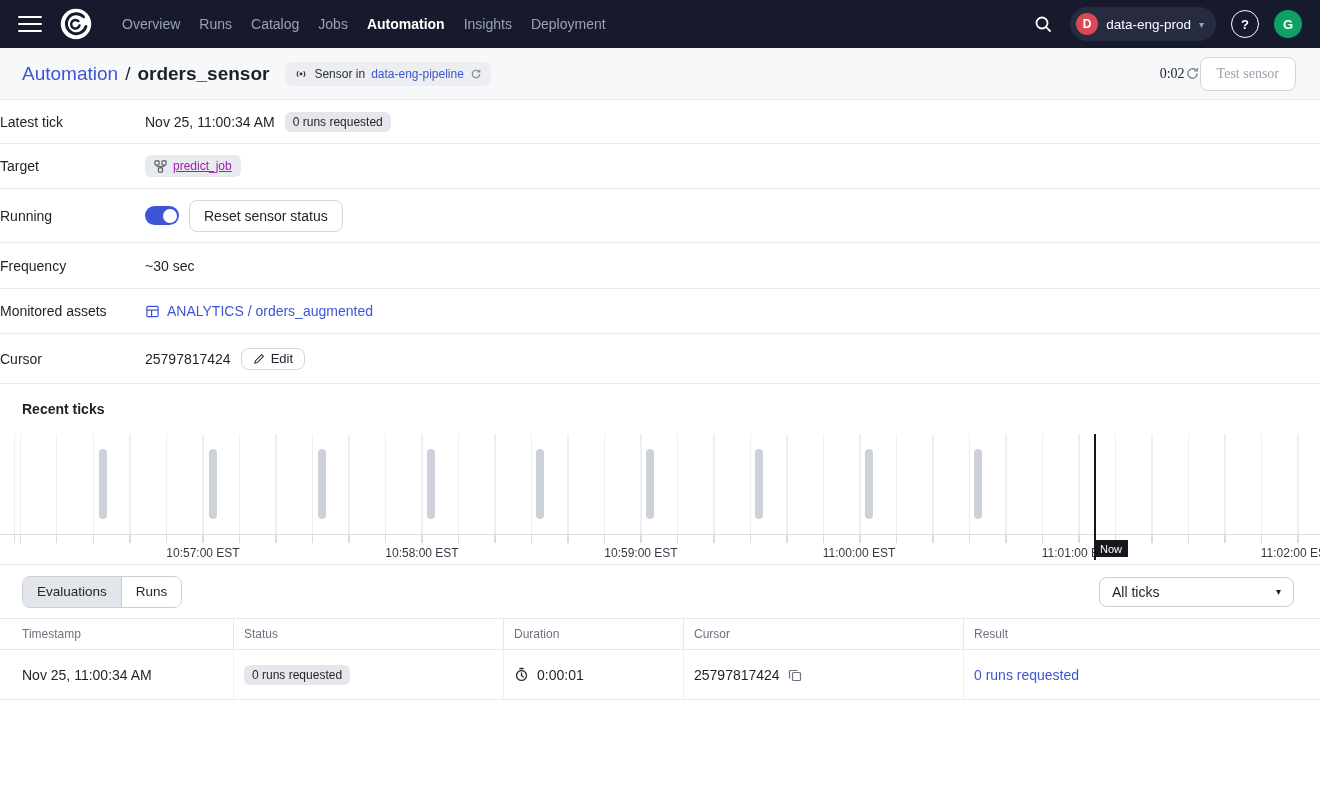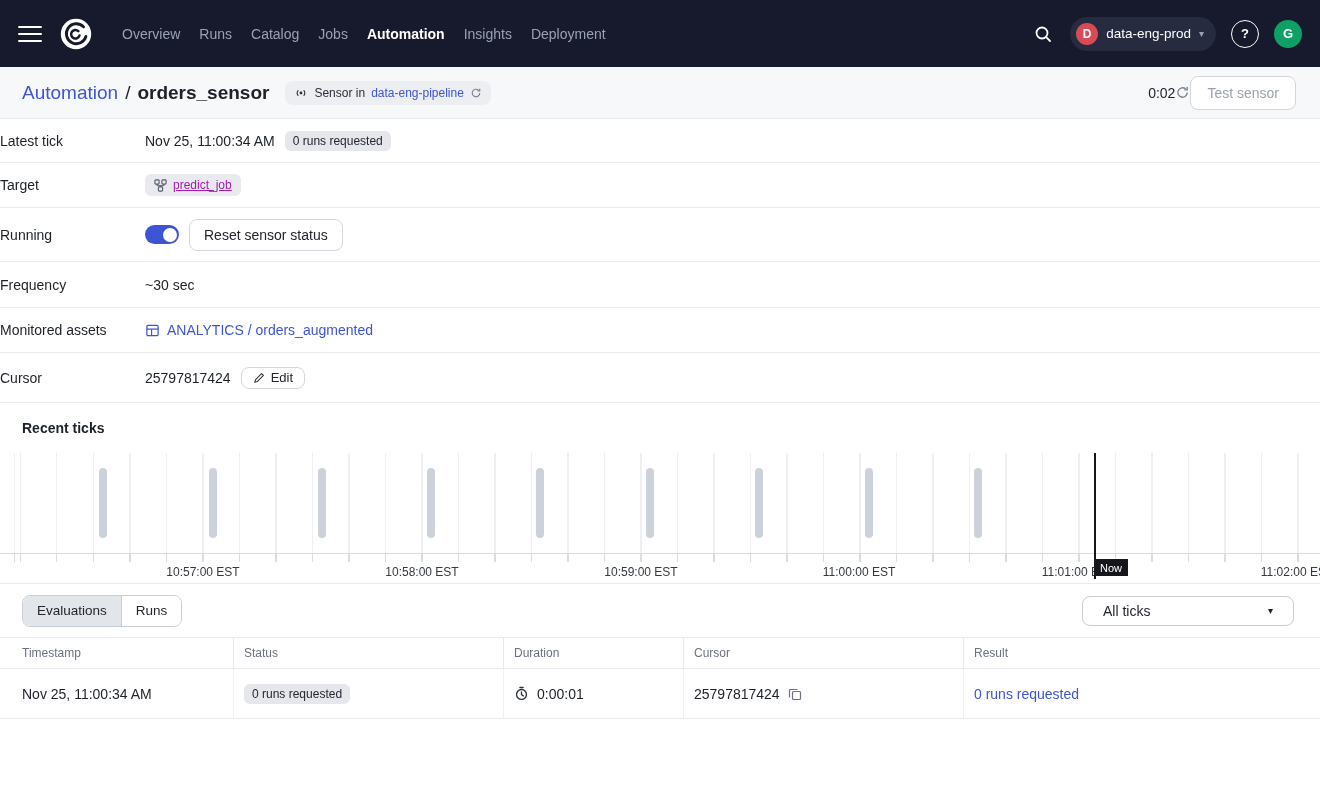--- a/index.html
+++ b/index.html
@@ -1,20 +1,20 @@
 <!DOCTYPE html>
 <html><head>
 <meta charset="utf-8">
 <style>
   html,body{margin:0;padding:0;background:#fff;}
   .app{width:1320px;height:786px;overflow:hidden;position:relative;background:#fff;
        font-family:"Liberation Sans","DejaVu Sans",sans-serif;color:#1d2128;}
 
   
-  .topnav{height:67px;background:#171a2c;display:flex;align-items:center;padding:0 18px;box-sizing:border-box;}
+  .topnav{height:48px;background:#171a2c;display:flex;align-items:center;padding:0 18px;box-sizing:border-box;}
   .hamburger{width:24px;height:16px;display:flex;flex-direction:column;justify-content:space-between;cursor:pointer;margin-right:14px;}
   .hamburger span{display:block;height:2px;background:#fff;border-radius:1px;}
   .logo{width:40px;height:40px;margin-right:26px;display:flex;align-items:center;justify-content:center;}
   .nav-items{display:flex;align-items:center;gap:19px;}
   .nav-item{font-size:14px;color:#9aa1b5;text-decoration:none;cursor:pointer;white-space:nowrap;}
   .nav-item.active{color:#fff;font-weight:bold;}
   .nav-right{margin-left:auto;display:flex;align-items:center;gap:15px;}
   .search-btn{width:24px;height:24px;display:flex;align-items:center;justify-content:center;cursor:pointer;}
   .deploy-pill{height:34px;background:#262b3f;border-radius:17px;display:flex;align-items:center;gap:8px;padding:0 12px 0 6px;cursor:pointer;}
   .d-badge{width:22px;height:22px;border-radius:50%;background:#d84a55;color:#fff;font-size:12px;font-weight:bold;display:flex;align-items:center;justify-content:center;}
@@ -23,21 +23,21 @@
   .help-circle{width:26px;height:26px;border:1.6px solid #fff;border-radius:50%;color:#fff;font-size:13px;font-weight:bold;display:flex;align-items:center;justify-content:center;cursor:pointer;}
   .avatar{width:28px;height:28px;border-radius:50%;background:#0ea065;color:#fff;font-size:13px;font-weight:bold;display:flex;align-items:center;justify-content:center;cursor:pointer;}
 
   
   .page-header{height:52px;background:#f7f8fa;border-bottom:1px solid #e7e9ed;display:flex;align-items:center;padding:0 24px 0 22px;box-sizing:border-box;}
   .crumb-root{color:#3d55d4;font-size:19px;text-decoration:none;cursor:pointer;}
   .crumb-sep{font-size:19px;margin:0 7px;color:#1d2128;}
   .crumb-title{font-size:19px;font-weight:bold;color:#1d2128;}
   .sensor-pill{margin-left:16px;background:#eceef2;border-radius:8px;height:24px;display:flex;align-items:center;gap:6px;padding:0 9px;font-size:12px;color:#2b2f36;}
   .sensor-pill a{color:#3d55d4;text-decoration:none;cursor:pointer;}
-  .header-right{margin-left:auto;display:flex;align-items:center;gap:0;}
+  .header-right{margin-left:auto;display:flex;align-items:center;gap:0;font-family:Liberation Serif, serif;}
   .timer{font-size:14px;color:#1d2128;}
   .btn{background:#fff;border:1px solid #d3d7dd;border-radius:8px;font-size:14px;color:#23262c;cursor:pointer;font-family:inherit;display:inline-flex;align-items:center;gap:6px;}
   .btn.test{height:34px;padding:0 16px;color:#9aa1ad;}
   .btn.reset{height:32px;padding:0 14px;}
   .btn.edit{height:22px;padding:0 11px;font-size:13px;}
 
   
   .drow{display:flex;align-items:center;border-bottom:1px solid #e9ebee;box-sizing:border-box;}
   .drow.h44{height:44px;}.drow.h45{height:45px;}.drow.h54{height:54px;}.drow.h46{height:46px;}.drow.h50{height:50px;}
   .dlabel{width:145px;font-size:14px;color:#1d2128;flex-shrink:0;}
@@ -60,21 +60,21 @@
     background-position:20px 0;}
   .axis-label{position:absolute;top:112px;transform:translateX(-50%);font-size:12px;color:#343941;white-space:nowrap;z-index:1;}
   .now-line{position:absolute;top:0;width:2px;height:126px;background:#15171c;z-index:2;}
   .now-badge{position:absolute;top:106px;background:#15171c;color:#fff;font-size:11px;padding:2.5px 6px;z-index:3;}
 
   
   .eval-toolbar{border-top:1px solid #e7e9ed;height:54px;display:flex;align-items:center;padding:0 26px 0 22px;box-sizing:border-box;}
   .tab-group{display:inline-flex;border:1px solid #c9cdd4;border-radius:8px;overflow:hidden;}
   .tab{height:30px;padding:0 14px;font-size:13.5px;color:#23262c;background:#fff;border:none;cursor:pointer;font-family:inherit;display:flex;align-items:center;}
   .tab.active{background:#e2e5ea;border-right:1px solid #c9cdd4;}
-  .filter-select{margin-left:auto;width:212px;height:30px;border:1px solid #c9cdd4;border-radius:8px;display:flex;align-items:center;justify-content:space-between;padding:0 20px;font-size:14px;color:#1d2128;box-sizing:border-box;cursor:pointer;background:#fff;}
+  .filter-select{margin-left:auto;width:195px;height:30px;border:1px solid #c9cdd4;border-radius:8px;display:flex;align-items:center;justify-content:space-between;padding:0 12px;font-size:14px;color:#1d2128;box-sizing:border-box;cursor:pointer;background:#fff;}
   .caret-small{font-size:10px;color:#1d2128;}
 
   .eval-table{width:1320px;}
   .thead,.trow{display:grid;grid-template-columns:233px 270px 180px 280px auto;}
   .thead{border-top:1px solid #e7e9ec;border-bottom:1px solid #e7e9ec;height:30px;}
   .th{font-size:12px;color:#6b7280;display:flex;align-items:center;padding-left:10px;box-sizing:border-box;}
   .th:first-child{padding-left:22px;}
   .th + .th{border-left:1px solid #e7e9ec;}
   .trow{height:49px;border-bottom:1px solid #e9ebee;}
   .td{display:flex;align-items:center;padding-left:10px;font-size:14px;color:#1d2128;gap:8px;box-sizing:border-box;}

